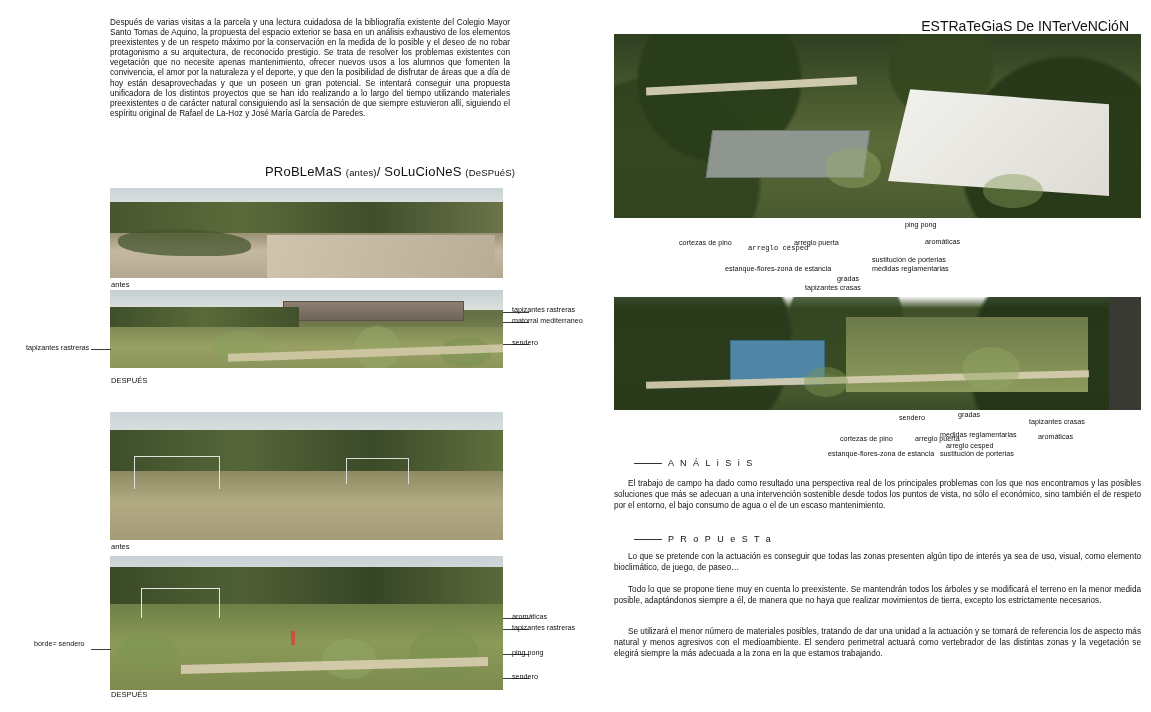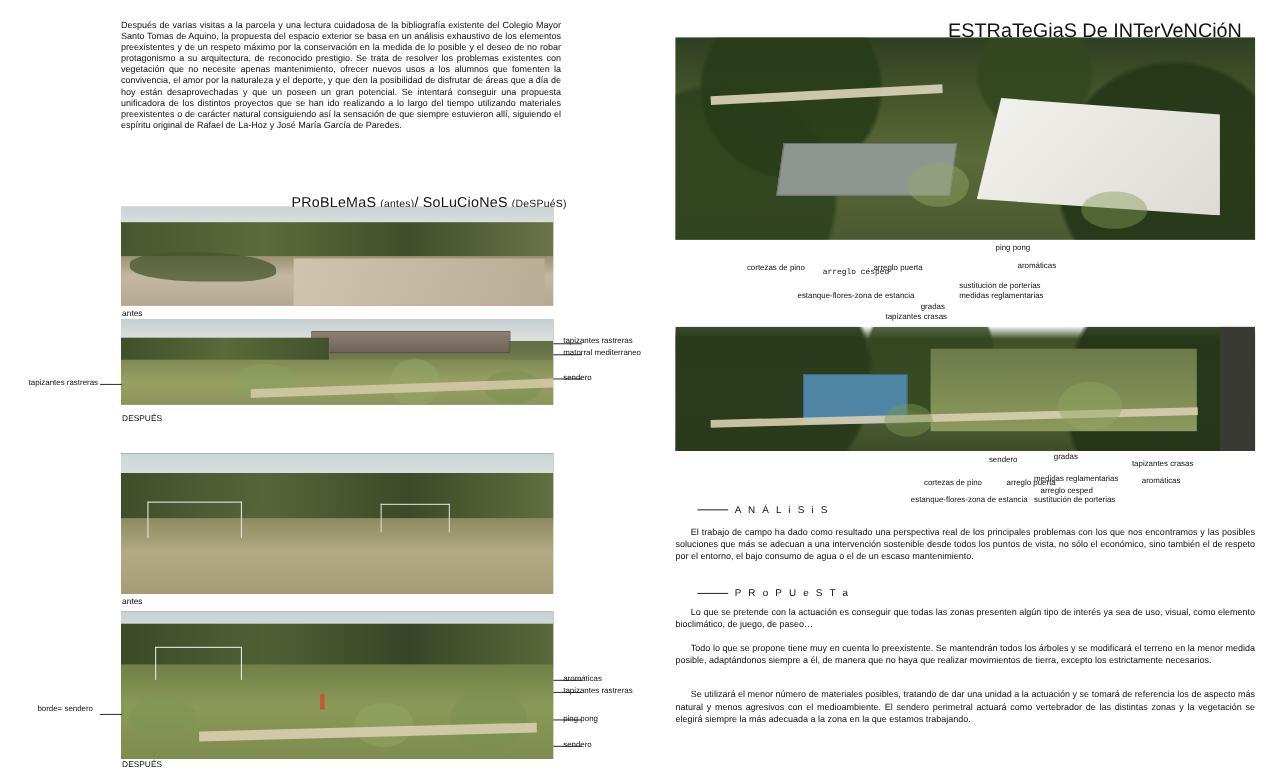--- a/index.html
+++ b/index.html
@@ -35,21 +35,21 @@
     background:linear-gradient(#cfd6d9,#e6e9ea 60%,#dfe2dd);
   }
   .caption { position:absolute; font-size:7.6px; color:#111; }
 
   .leader { position:absolute; background:#3a3a3a; height:1px; }
   .anno { position:absolute; font-size:7.2px; color:#111; white-space:nowrap; }
 
   
   .right-col { position:absolute; left:600px; top:0; width:551px; height:712px; }
 
-  .right-title { position:absolute; right:22px; top:18px; font-size:18px; color:#111; }
+  .right-title { position:absolute; right:22px; top:18px; font-size:14px; color:#111; }
 
   .body-head {
     position:absolute; font-size:9px; letter-spacing:2px; color:#111;
   }
   .body-head .rule {
     display:inline-block; width:28px; height:1px; background:#333;
     vertical-align:middle; margin-right:6px;
   }
   .body-par {
     position:absolute; font-size:8.2px; line-height:11px; text-align:justify; color:#111;
@@ -61,21 +61,21 @@
 </style>
 </head>
 <body>
 
 <div class="page">
 
   <div class="left-col">
 
     <div class="intro">Después de varias visitas a la parcela y una lectura cuidadosa de la bibliografía existente del Colegio Mayor Santo Tomas de Aquino, la propuesta del espacio exterior se basa en un análisis exhaustivo de los elementos preexistentes y de un respeto máximo por la conservación en la medida de lo posible y el deseo de no robar protagonismo a su arquitectura, de reconocido prestigio. Se trata de resolver los problemas existentes con vegetación que no necesite apenas mantenimiento, ofrecer nuevos usos a los alumnos que fomenten la convivencia, el amor por la naturaleza y el deporte, y que den la posibilidad de disfrutar de áreas que a día de hoy están desaprovechadas y que un poseen un gran potencial. Se intentará conseguir una propuesta unificadora de los distintos proyectos que se han ido realizando a lo largo del tiempo utilizando materiales preexistentes o de carácter natural consiguiendo así la sensación de que siempre estuvieron allí, siguiendo el espíritu original de Rafael de La-Hoz y José María García de Paredes.</div>
 
-    <div class="section-title" style="left:253px; top:176px;">
+    <div class="section-title" style="left:253px; top:164px;">
       <span>PRoBLeMaS</span>
       <span class="small">(antes)</span><span>/</span>
       <span>SoLuCioNeS</span>
       <span class="small">(DeSPuéS)</span>
     </div>
 
     <div class="photo" style="left:98px; top:188px; width:393px; height:90px;
                 background:linear-gradient(#5e7044 0%, #6d7c48 22%, #8a8a63 45%, #ada08a 62%, #c0b49f 80%, #b9ad97 100%);">
       <div class="sky" style="height:22%; background:linear-gradient(#c9d3d6,#dfe3e0);"></div>
       <div style="position:absolute; left:0; top:16%; width:100%; height:34%;

